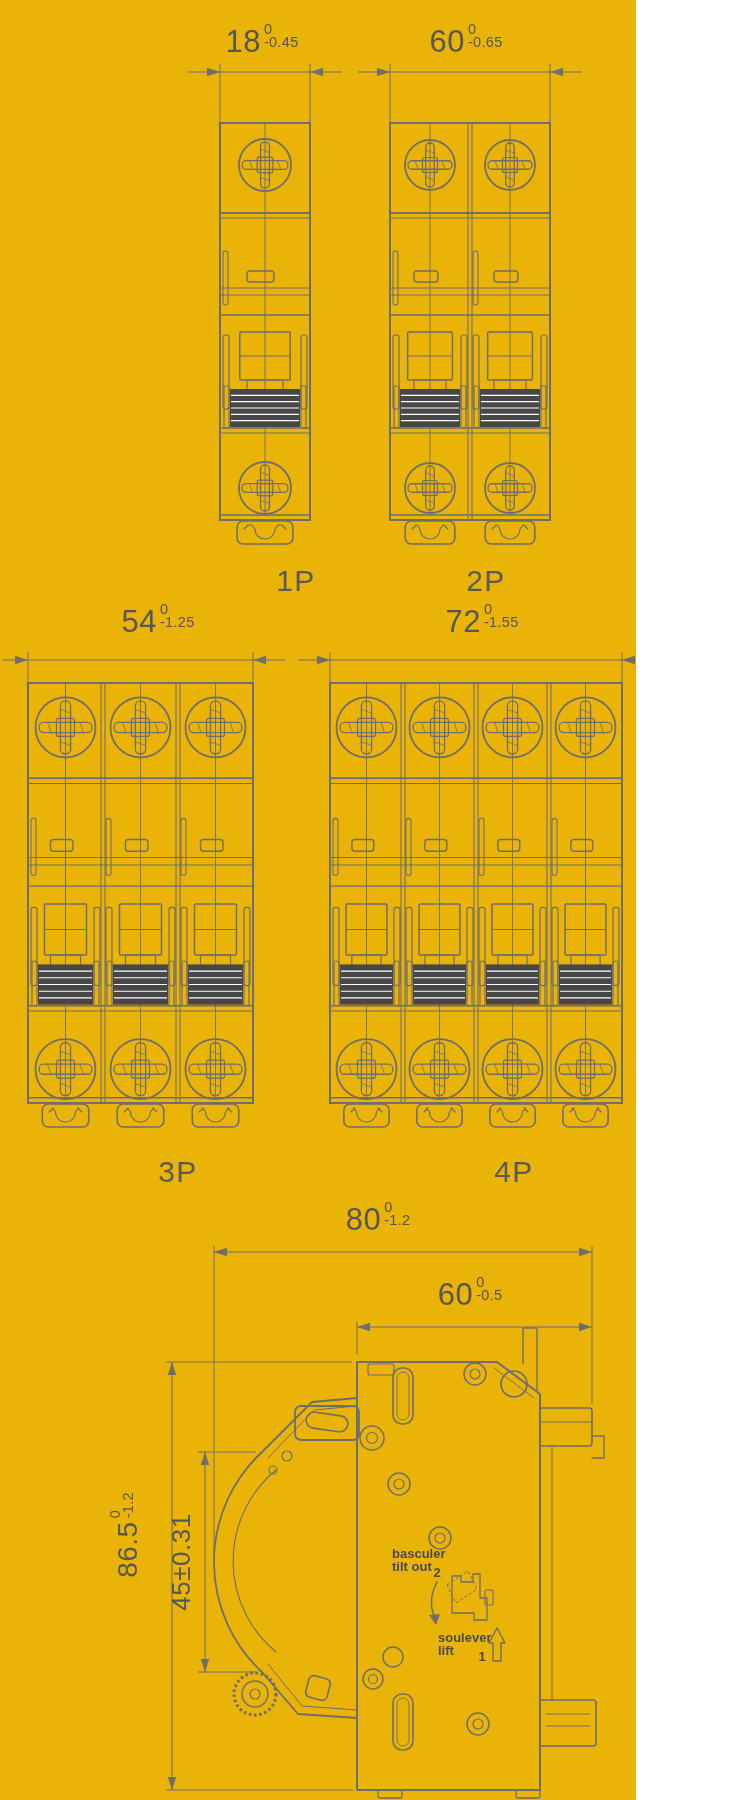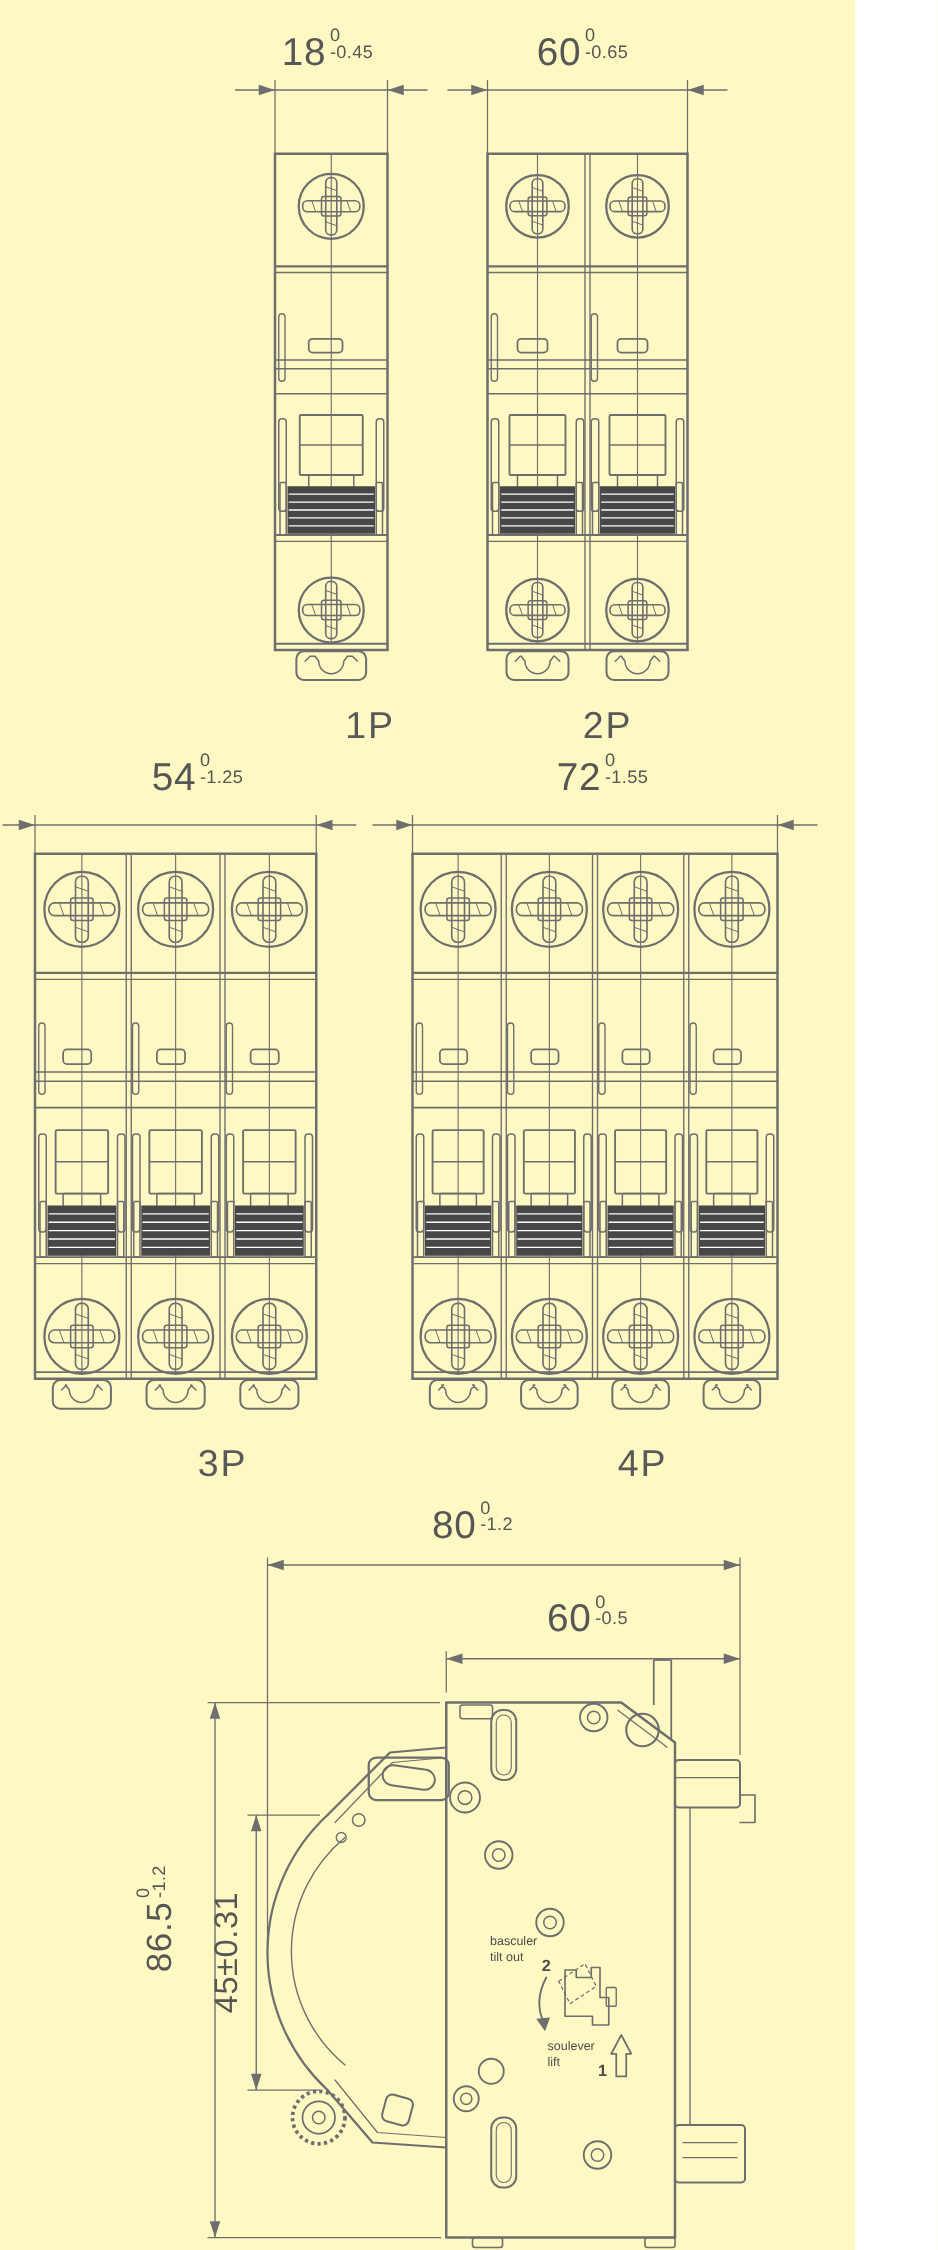--- a/index.html
+++ b/index.html
@@ -1,27 +1,27 @@
 <!DOCTYPE html>
 <html><head>
 <meta charset="utf-8">
 <style>
   html,body{margin:0;padding:0;background:#fff;font-family:"Liberation Sans",sans-serif;}
-  .canvas{position:relative;width:684px;height:1800px;background:#fef9c3;overflow:hidden;}
+  .canvas{position:relative;width:620px;height:1800px;background:#eab308;overflow:hidden;padding-left:16px;}
   svg{position:absolute;left:0;top:0;}
   .dim{position:absolute;transform:translate(-50%,-50%);display:inline-flex;align-items:center;
        color:#565656;white-space:nowrap;}
   .dim .nom{font-size:31px;letter-spacing:.5px;}
   .dim .tol{display:inline-flex;flex-direction:column;margin-left:3px;transform:translateY(-6px);}
   .dim .tol i{font-style:normal;font-size:14.5px;line-height:13.5px;letter-spacing:.3px;}
   .dim.rot{transform:translate(-50%,-50%) rotate(-90deg);}
   .dim.sm .nom{font-size:26px;}
   .dim.md .nom{font-size:28px;}
   .plabel{position:absolute;transform:translate(-50%,-50%);font-size:30px;color:#595959;letter-spacing:1.5px;}
-  .ann{position:absolute;font-weight:normal;font-size:10px;line-height:12.5px;color:#4c4c4c;}
+  .ann{position:absolute;font-weight:bold;font-size:13px;line-height:12.5px;color:#4c4c4c;}
   .step{position:absolute;transform:translate(-50%,-50%);font-weight:bold;font-size:13px;color:#4c4c4c;}
 </style>
 </head>
 <body>
 
 <div class="canvas">
   <svg id="art" width="750" height="1800" viewBox="0 0 750 1800">
       <rect x="220" y="123" width="90" height="397" rx="0" stroke="#6e6e6e" stroke-width="2" fill="none"></rect>
       <line x1="220" y1="213" x2="310" y2="213" stroke="#6e6e6e" stroke-width="1.8"></line>
       <line x1="220" y1="218" x2="310" y2="218" stroke="#6e6e6e" stroke-width="1.1"></line>

